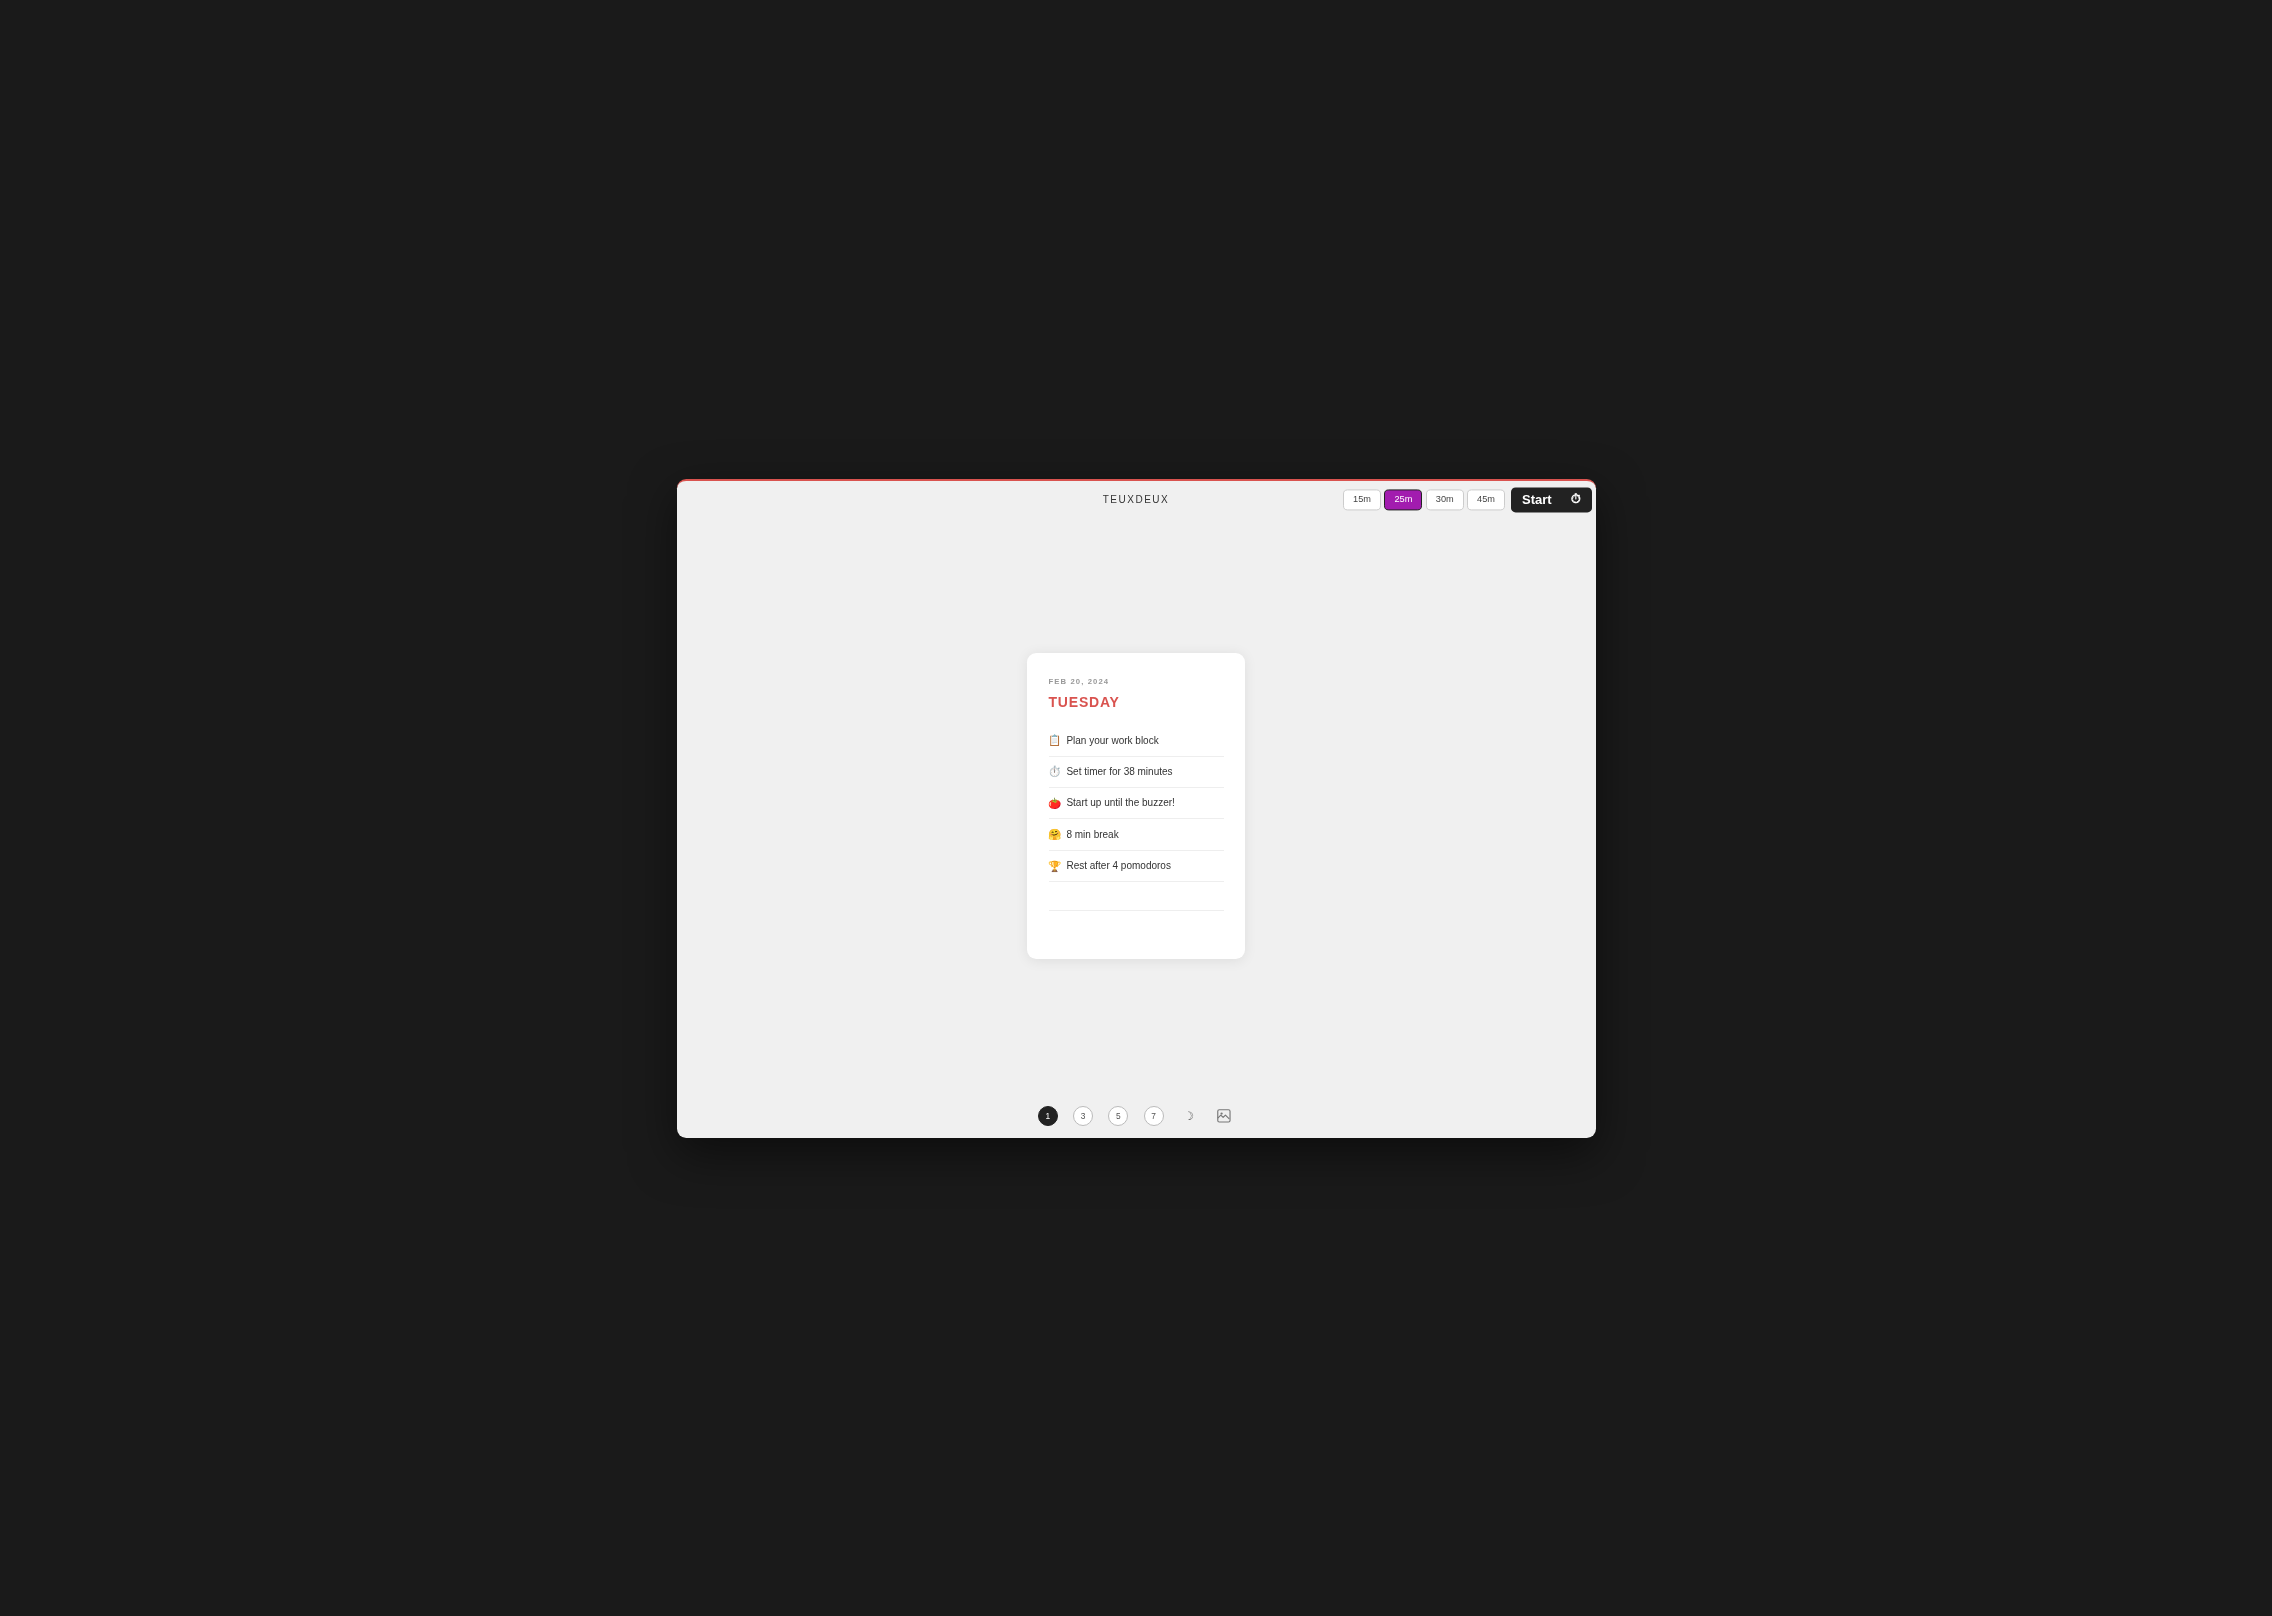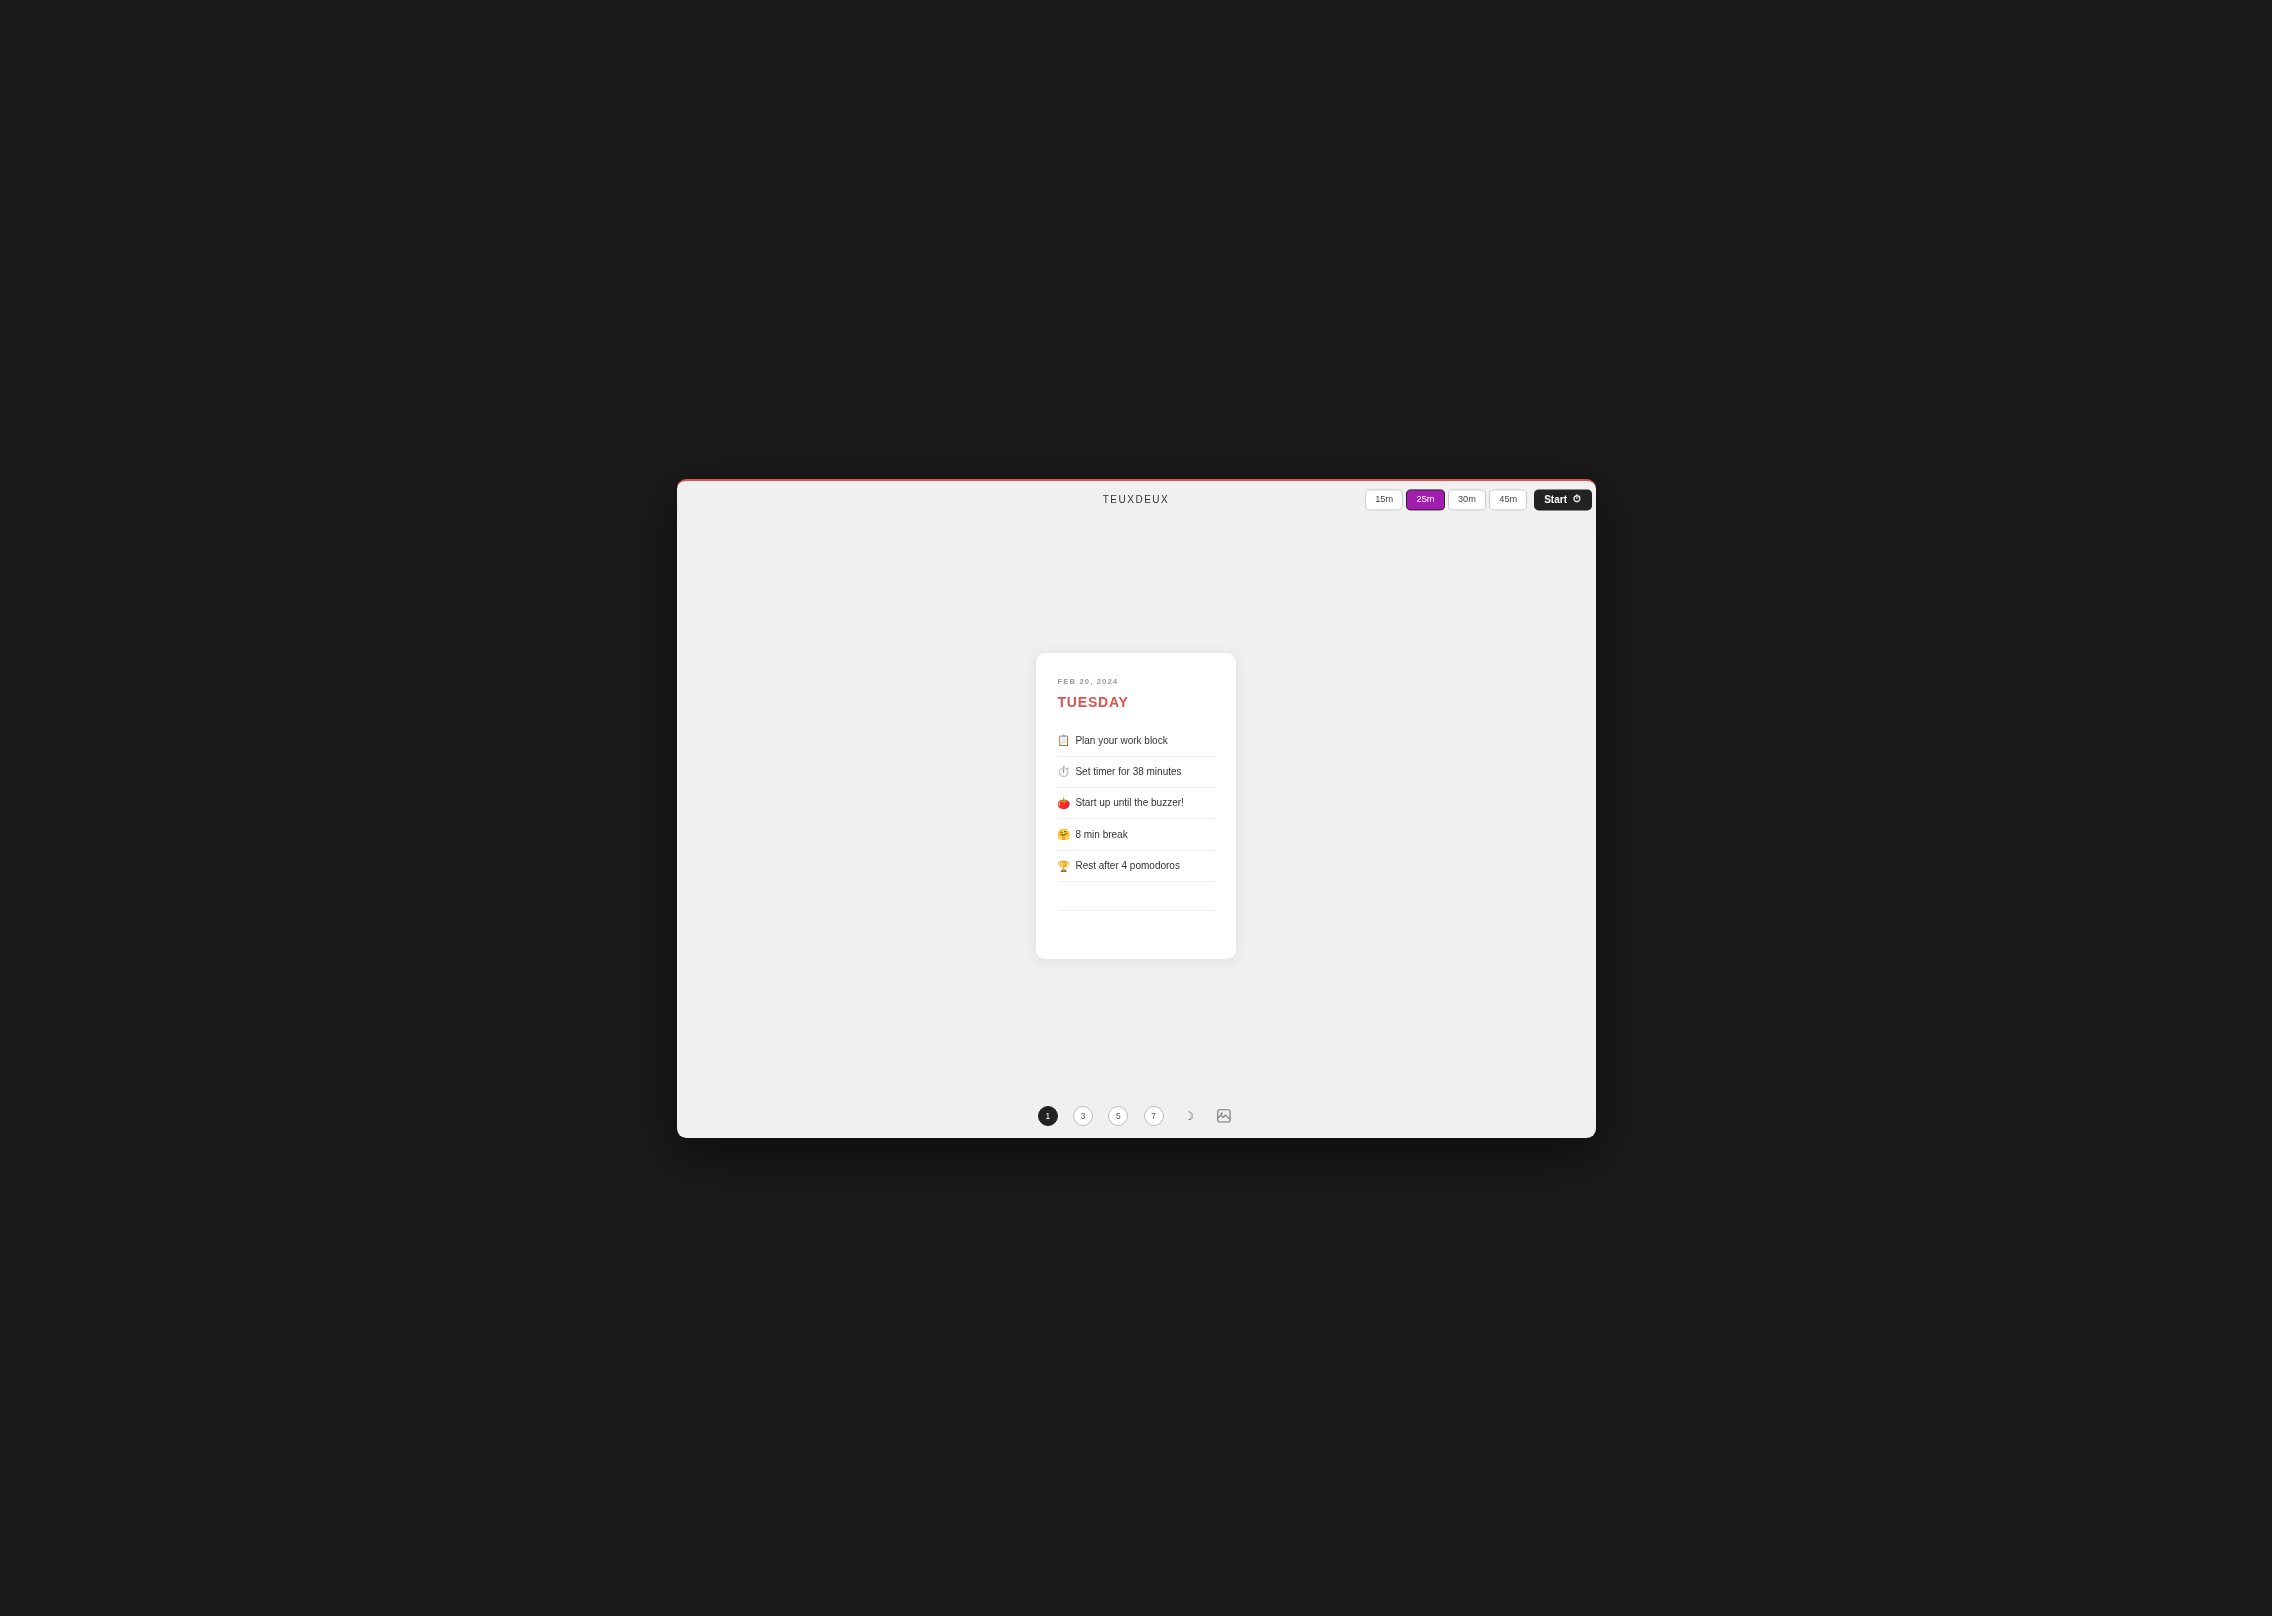--- a/index.html
+++ b/index.html
@@ -69,40 +69,40 @@
       color: #fff;
       border-color: #222;
     }
 
     .start-btn {
       padding: 4.6px 10.7px;
       border-radius: 4.6px;
       background: #222;
       color: #fff;
       border: none;
-      font-size: 10px;
+      font-size: 13px;
       font-weight: 600;
       cursor: pointer;
       display: flex;
       align-items: center;
-      gap: 6px;
+      gap: 19px;
       margin-left: 3.1px;
     }
 
     .main-content {
       display: flex;
       align-items: center;
       justify-content: center;
       height: calc(100% - 84px);
     }
 
     .day-card {
       background: #fff;
       border-radius: 9.2px;
-      width: 200px;
+      width: 218px;
       padding: 24.5px 21.5px 18.4px;
       box-shadow: 0 1.5px 12.3px rgba(0,0,0,0.08);
       min-height: 291px;
     }
 
     .day-date {
       font-size: 7.7px;
       font-weight: 600;
       letter-spacing: 1.1px;
       color: #999;

